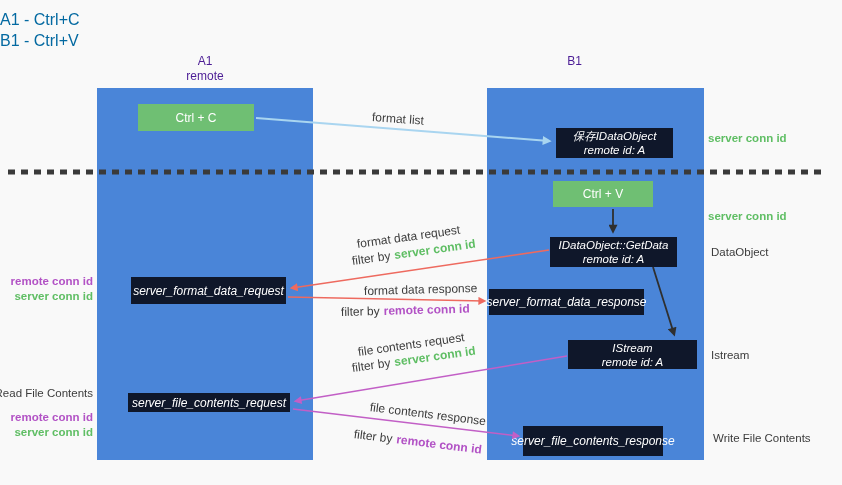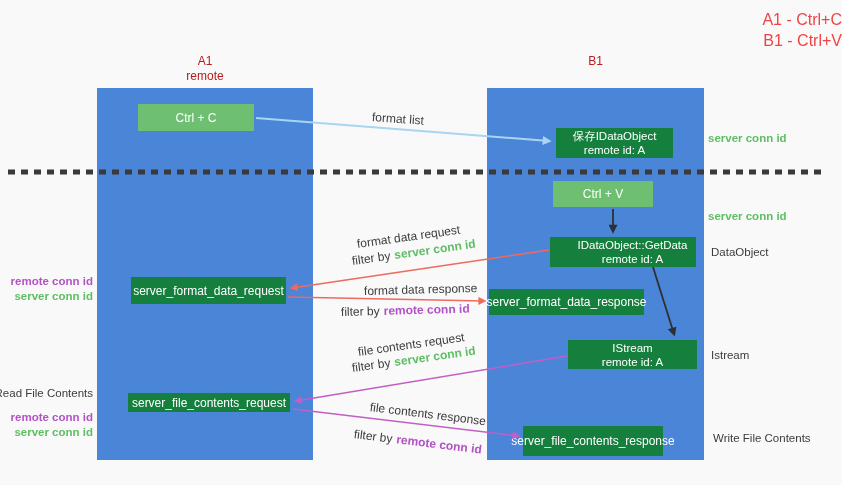--- a/index.html
+++ b/index.html
@@ -1,31 +1,31 @@
 <!DOCTYPE html>
 <html><head>
 <meta charset="utf-8">
 <style>
   html,body{margin:0;padding:0;}
   body{font-family:"Liberation Sans","DejaVu Sans",sans-serif;background:#f9f9f9;}
   #canvas{position:relative;width:842px;height:485px;background:#f9f9f9;overflow:hidden;}
 
-  .title{position:absolute;top:9px;left:0;width:100%;text-align:right;
-         font-size:16px;line-height:21px;color:#ef4444;z-index:4;}
+  .title{position:absolute;top:9px;left:0;width:100%;text-align:left;
+         font-size:16px;line-height:21px;color:#0369a1;z-index:4;}
 
   .lane{position:absolute;top:88px;height:372px;background:#4a85d8;z-index:1;}
   .lane-header{position:absolute;top:54px;text-align:center;font-size:12px;
-               line-height:15px;color:#b91c1c;z-index:1;}
+               line-height:15px;color:#4c1d95;z-index:1;}
 
   .box{position:absolute;display:flex;flex-direction:column;align-items:center;
        justify-content:center;color:#ffffff;text-align:center;z-index:2;
        font-size:12px;line-height:14px;}
   .box.small{font-size:11.5px;}
   .green-box{background:#6fbf73;}
-  .orange-box{background:#15803d;}
+  .orange-box{background:#0f172a;font-style:italic;}
 
   .arrows{position:absolute;top:0;left:0;z-index:3;pointer-events:none;}
 
   .edge-label{position:absolute;font-size:12px;color:#3c3c3c;z-index:4;
               white-space:nowrap;transform-origin:left center;}
   .ann{position:absolute;font-size:11.5px;color:#3c3c3c;z-index:4;white-space:nowrap;}
   .ann.right-aligned{text-align:right;}
   .green-t{color:#5fbe64;font-weight:bold;}
   .purple-t{color:#b252c5;font-weight:bold;}
   .filter-gap{margin-left:4px;}
@@ -37,41 +37,41 @@
 
   <div class="title">
     <div>A1 - Ctrl+C</div>
     <div>B1 - Ctrl+V</div>
   </div>
 
   <div class="lane-header" style="left:97px;width:216px;">
     <div>A1</div>
     <div>remote</div>
   </div>
-  <div class="lane-header" style="left:487px;width:217px;">
+  <div class="lane-header" style="left:466px;width:217px;">
     <div>B1</div>
   </div>
 
   <div class="lane" style="left:97px;width:216px;"></div>
   <div class="lane" style="left:487px;width:217px;"></div>
 
   <div class="box green-box" style="left:138px;top:104px;width:116px;height:27px;">
     <div>Ctrl + C</div>
   </div>
 
   <div class="box orange-box small" style="left:556px;top:128px;width:117px;height:30px;">
     <div>保存IDataObject</div>
     <div>remote id: A</div>
   </div>
 
   <div class="box green-box" style="left:553px;top:181px;width:100px;height:26px;">
     <div>Ctrl + V</div>
   </div>
 
-  <div class="box orange-box small" style="left:550px;top:237px;width:127px;height:30px;padding-left:19px;">
+  <div class="box orange-box small" style="left:550px;top:237px;width:127px;height:30px;">
     <div>IDataObject::GetData</div>
     <div>remote id: A</div>
   </div>
 
   <div class="box orange-box" style="left:131px;top:277px;width:155px;height:27px;">
     <div>server_format_data_request</div>
   </div>
 
   <div class="box orange-box" style="left:489px;top:289px;width:155px;height:26px;">
     <div>server_format_data_response</div>

